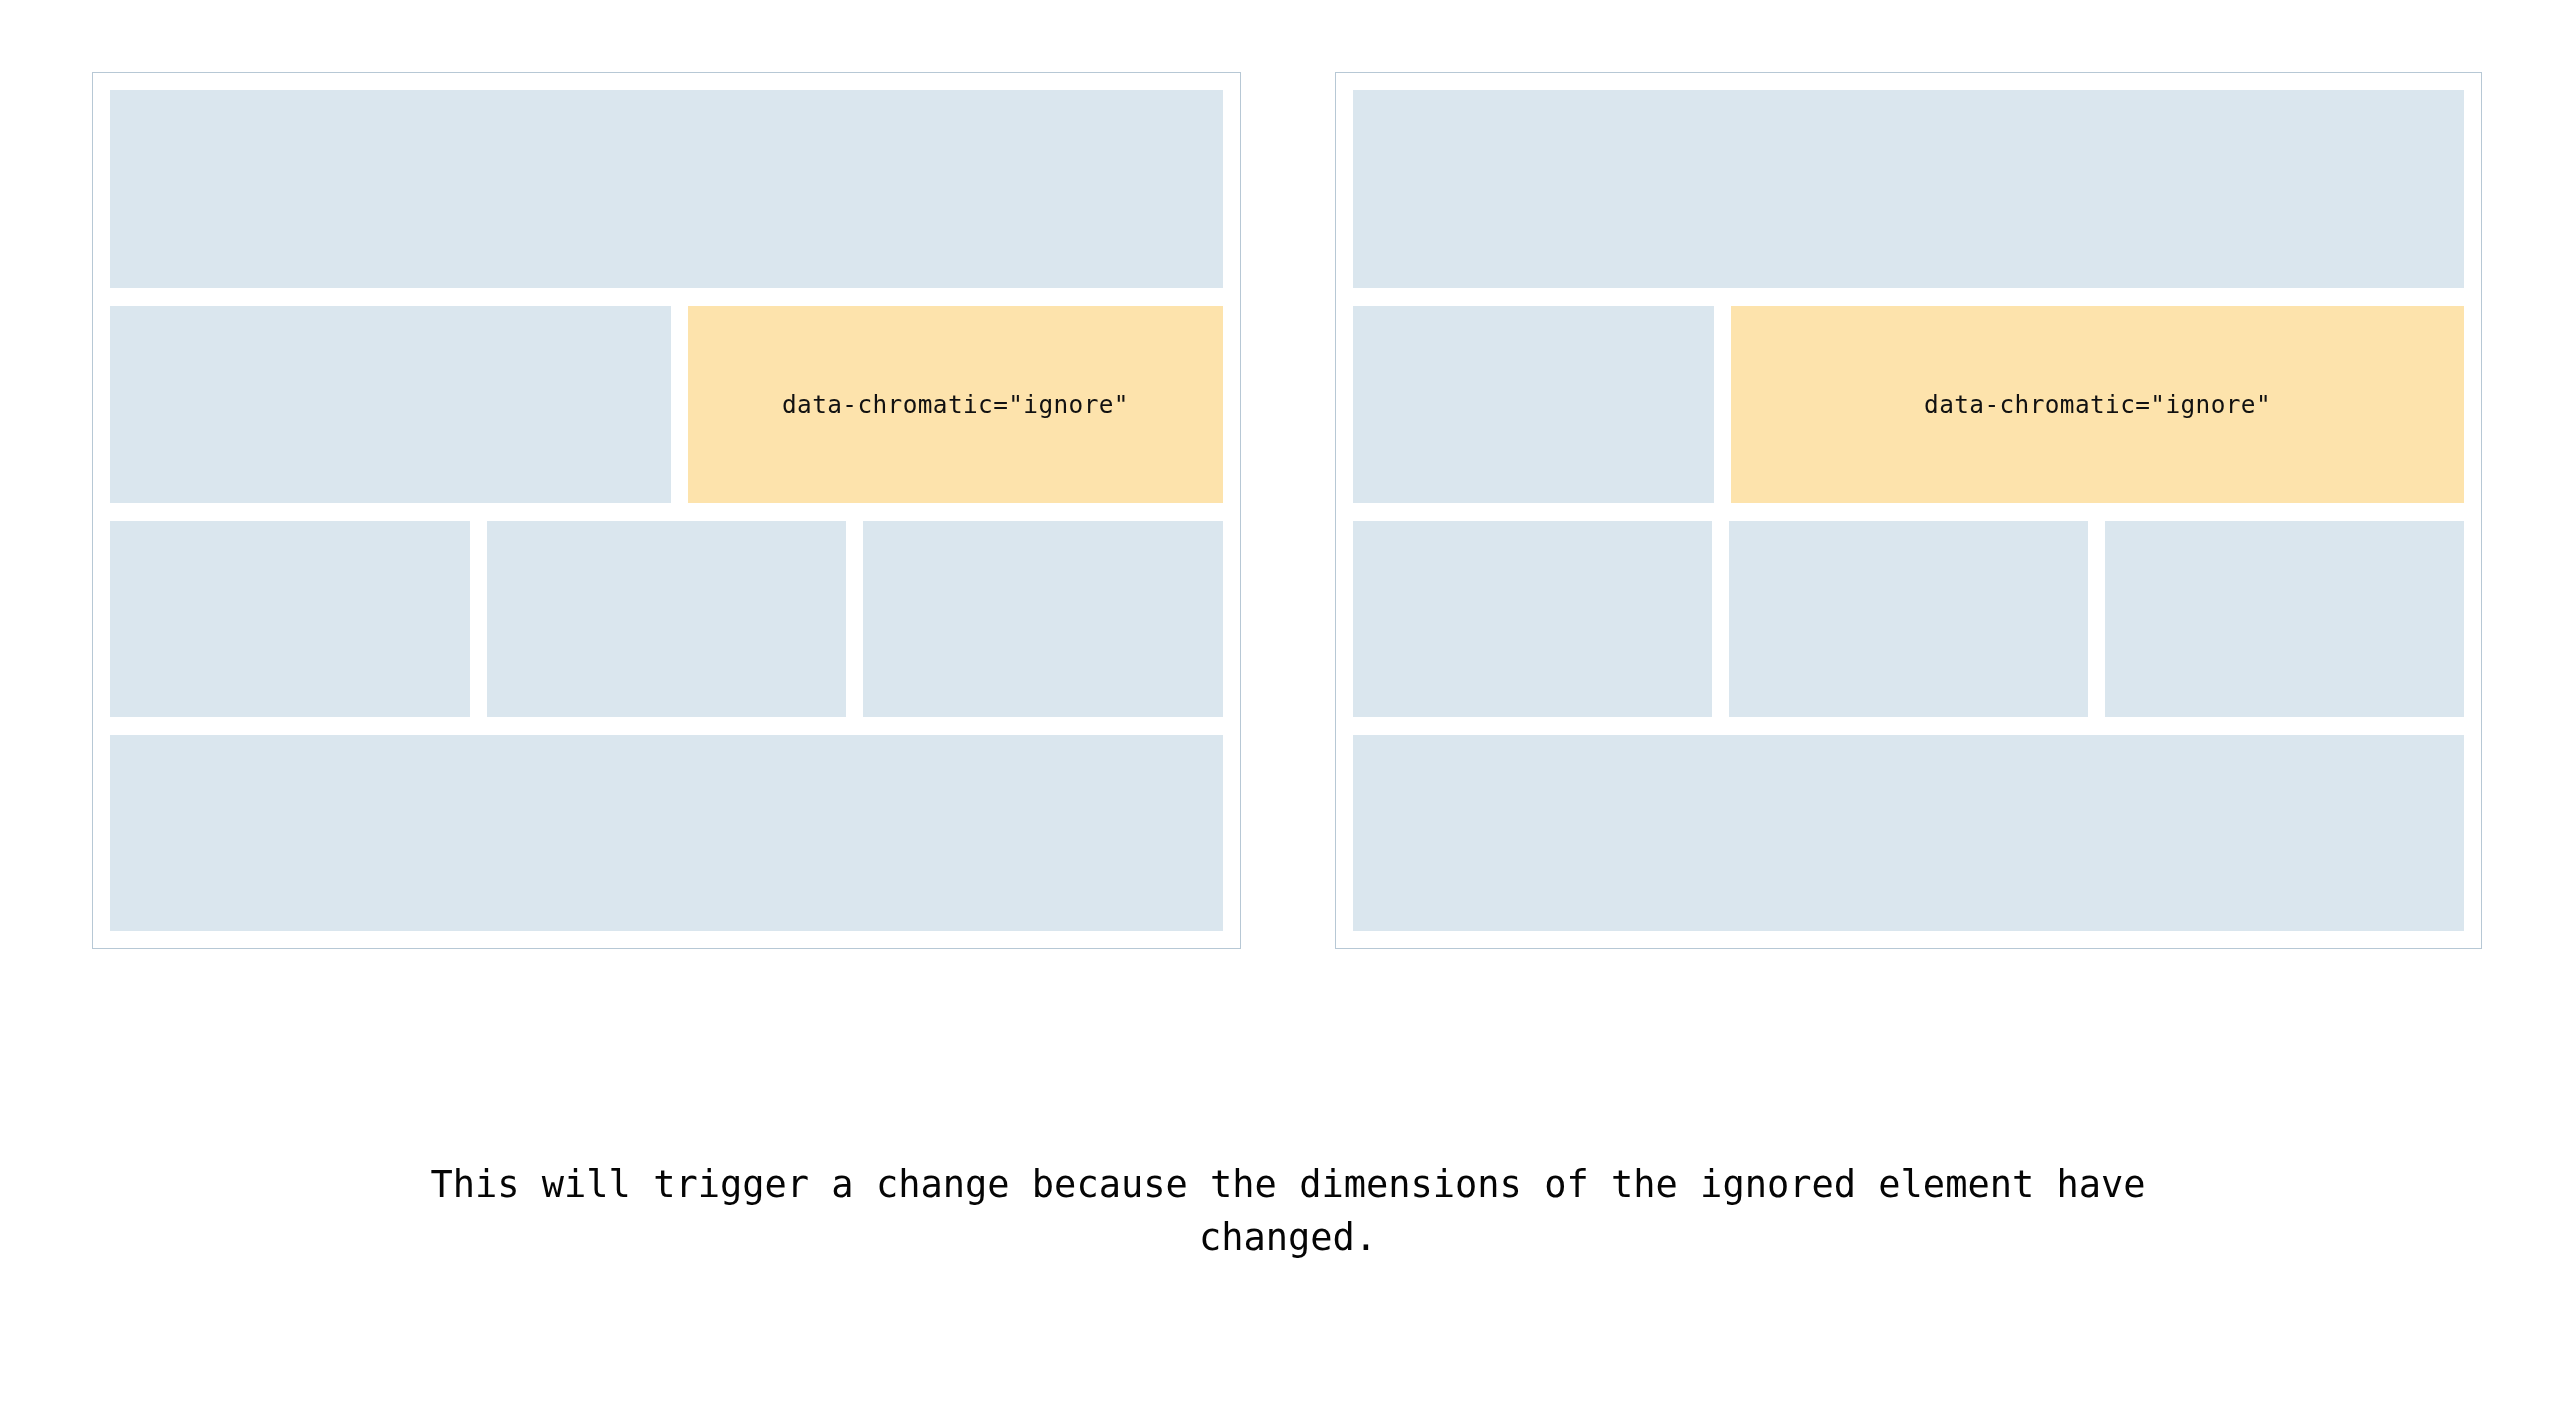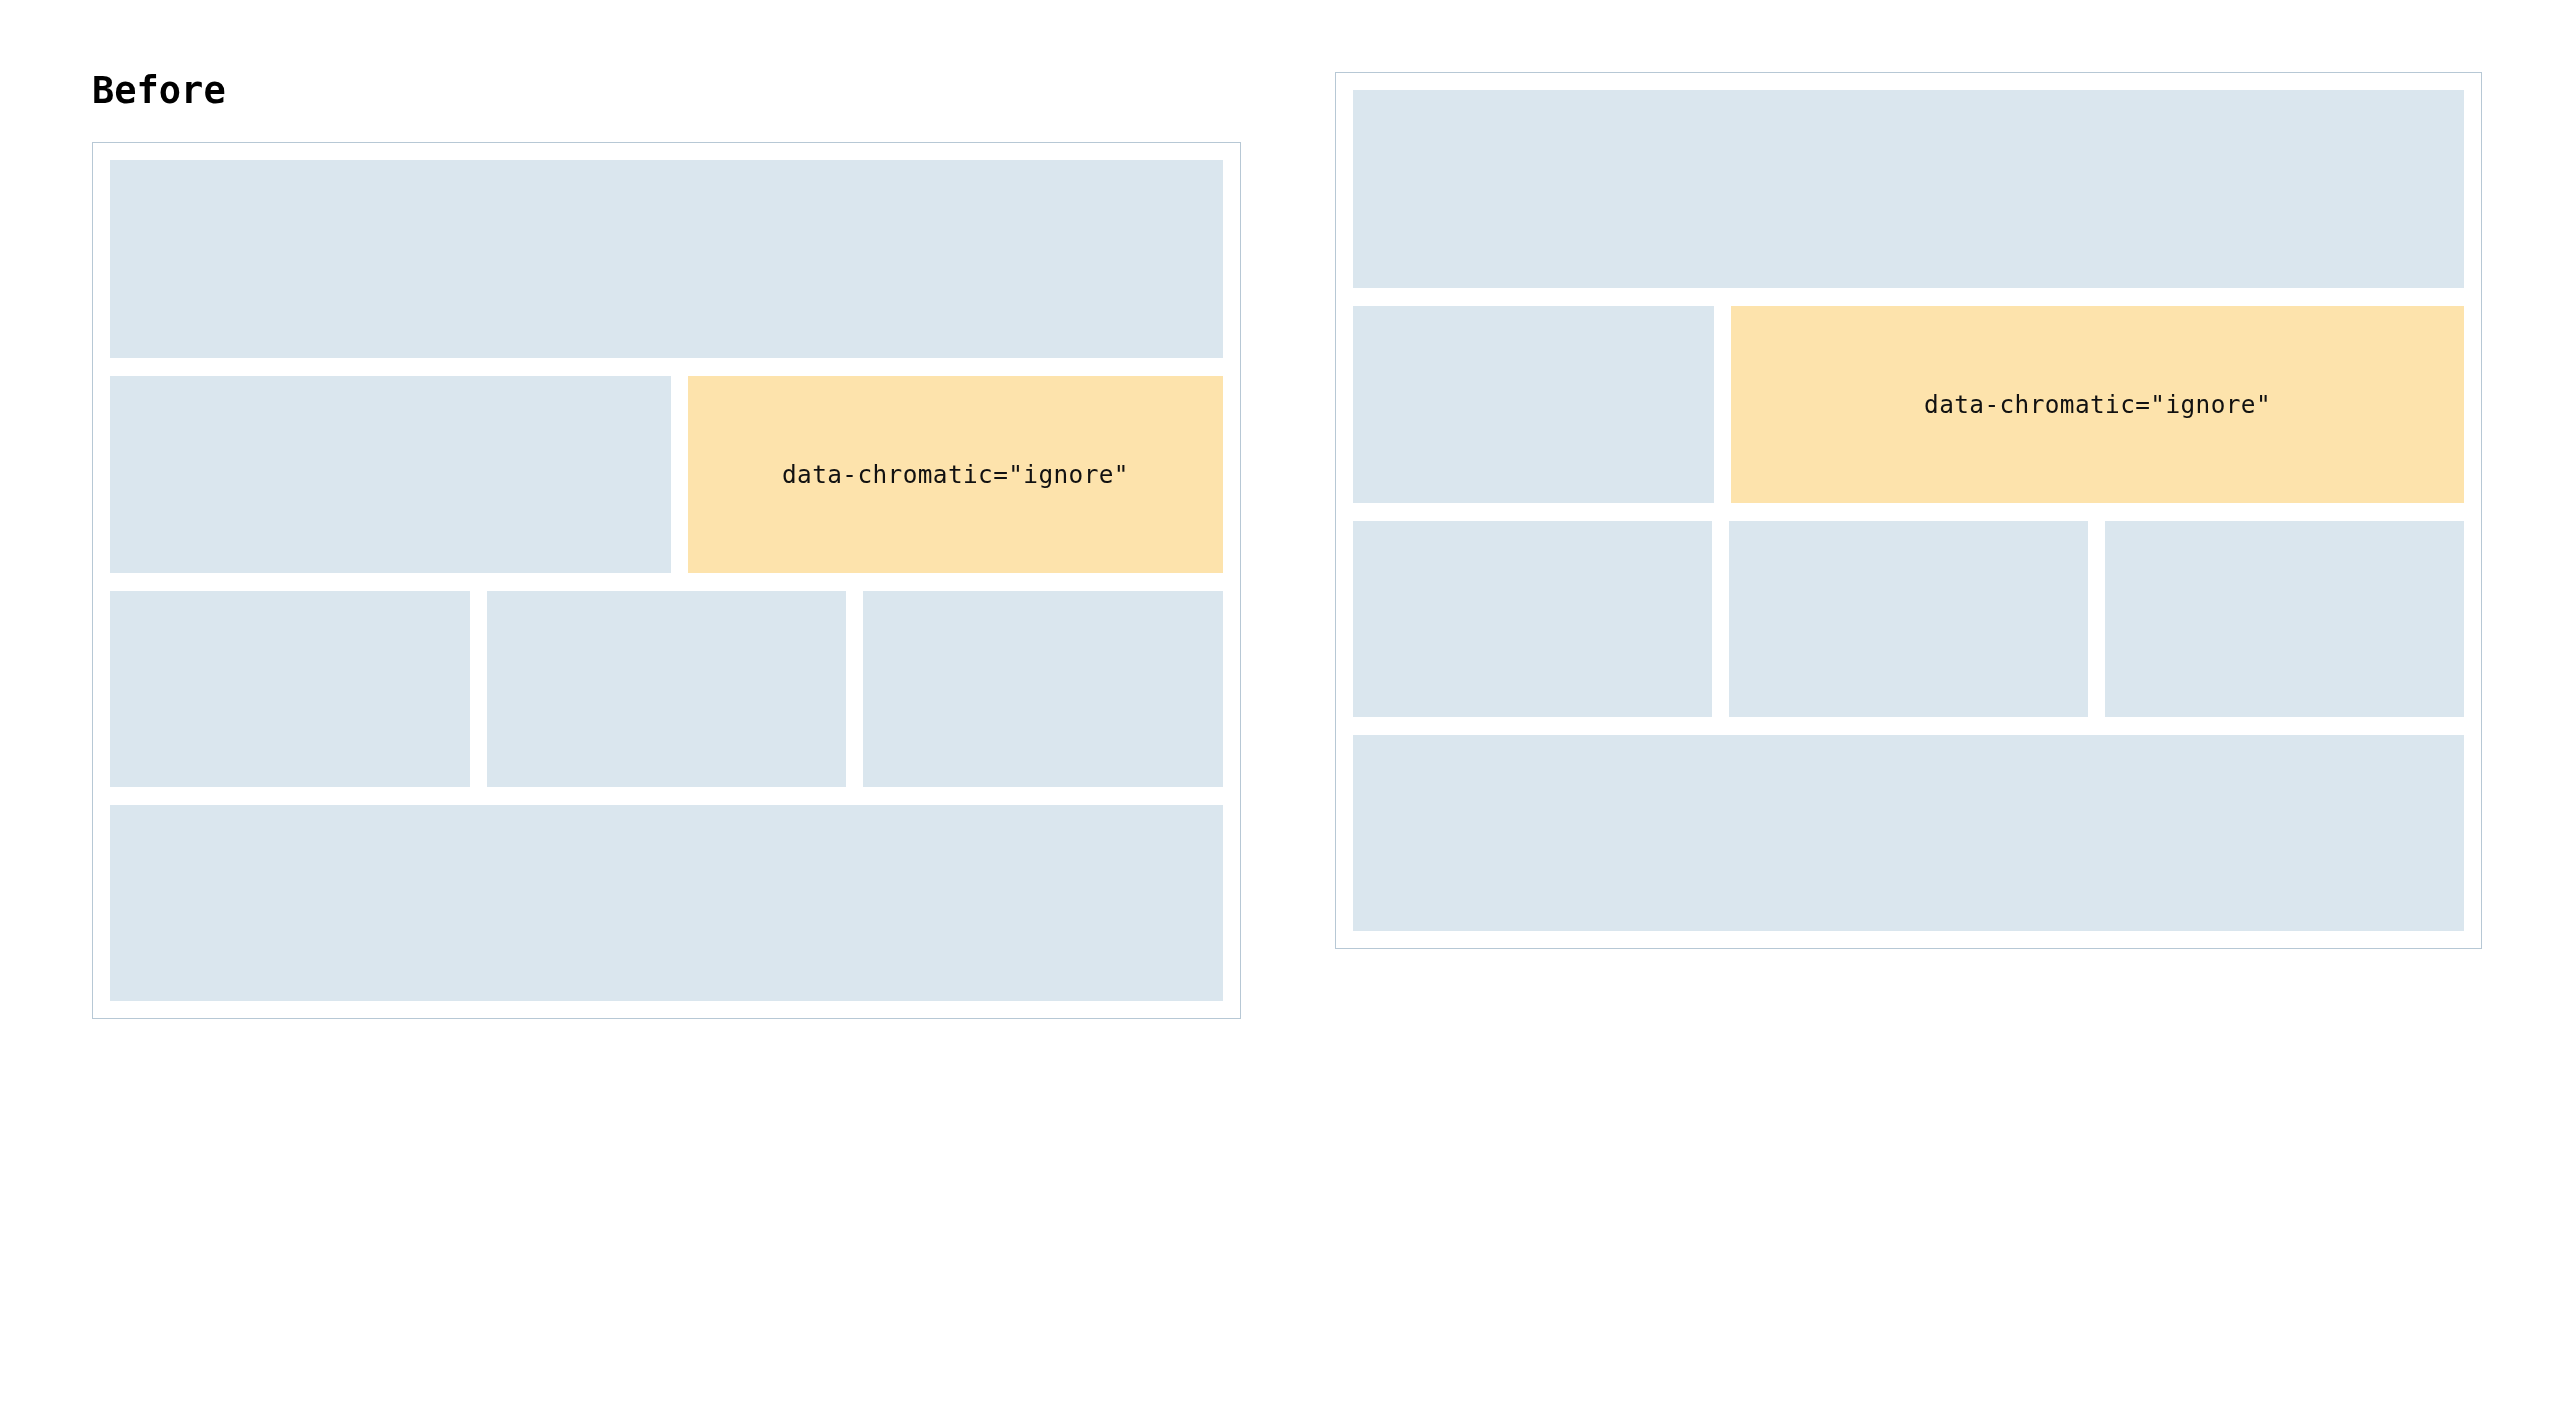--- a/index.html
+++ b/index.html
@@ -126,21 +126,20 @@
   }
 </style>
 </head>
 <body>
 
 <div class="stage">
 
   <div class="panels">
 
     <div class="panel-col before">
-      <h2 class="panel-heading">Before</h2>
 
       <div class="frame">
         <div class="rows">
 
           <div class="row row-hero">
             <div class="block plain"></div>
           </div>
 
           <div class="row row-split">
             <div class="block plain"></div>
@@ -188,15 +187,16 @@
           <div class="row row-foot">
             <div class="block plain"></div>
           </div>
 
         </div>
       </div>
     </div>
 
   </div>
 
+  <div class="caption">This will trigger a change because the dimensions of the ignored element have changed.</div>
 
 </div>
 
 
 </body></html>

